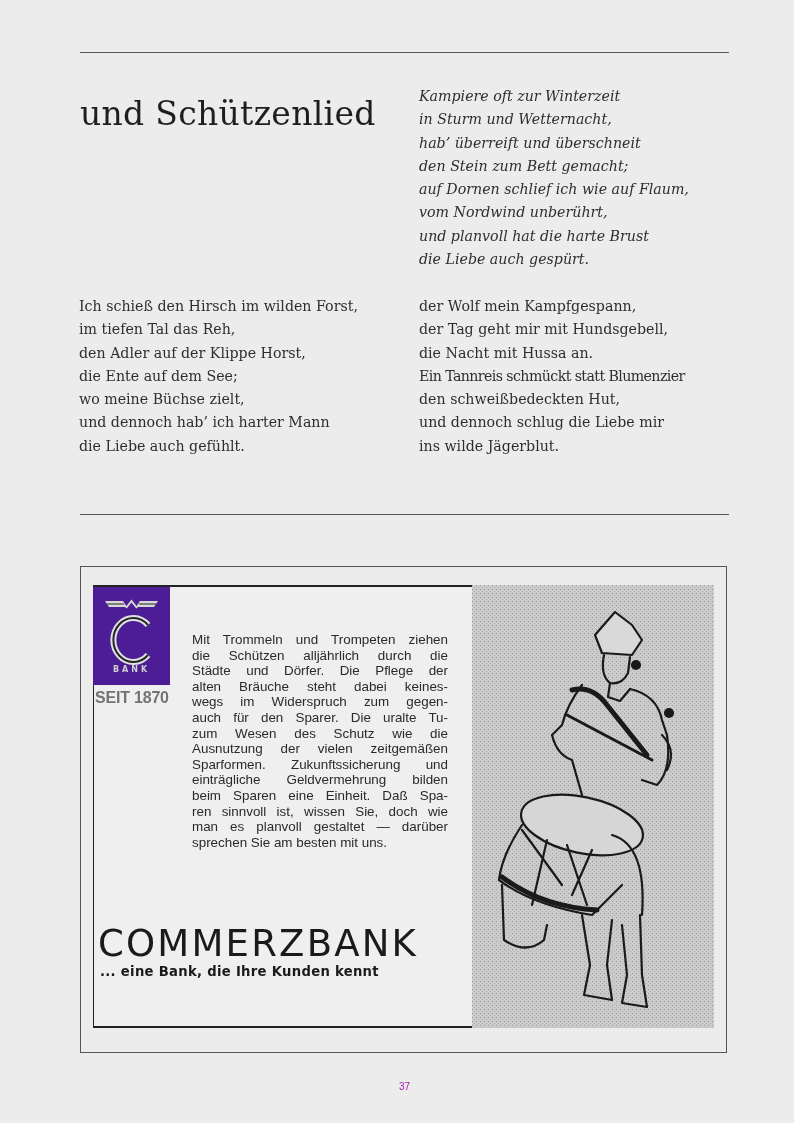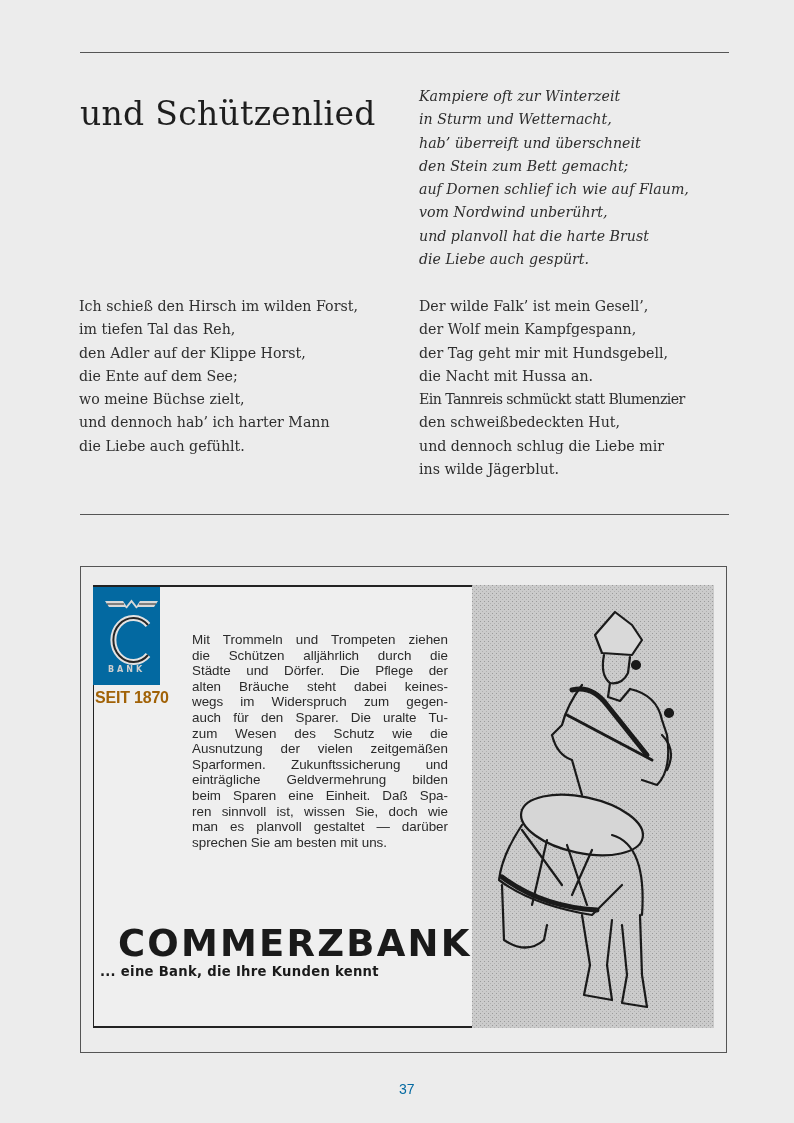--- a/index.html
+++ b/index.html
@@ -4,29 +4,29 @@
 <style>
   html, body { margin:0; padding:0; }
   body { width:794px; height:1123px; background:#ececec; position:relative; overflow:hidden; color:#2a2a2a; }
   .rule { position:absolute; height:1px; background:#555; }
   .title { position:absolute; left:80px; top:84px; font-family:"DejaVu Serif", serif; font-size:33px; line-height:60px; color:#1e1e1e; letter-spacing:0.3px; }
   .title div { white-space:nowrap; }
   .stanza { position:absolute; font-family:"DejaVu Serif", serif; font-size:14.2px; line-height:23.3px; color:#2e2e2e; white-space:nowrap; }
   .stanza div { white-space:nowrap; }
   .ad-outer { position:absolute; left:80px; top:566px; width:647px; height:487px; border:1px solid #555; box-sizing:border-box; }
   .ad-panel { position:absolute; left:93px; top:585px; width:380px; height:443px; border-top:2px solid #222; border-left:1px solid #222; border-bottom:2px solid #222; box-sizing:border-box; background:#efefef; }
-  .logo { position:absolute; left:93px; top:587px; width:67px; height:98px; background:#0369a1; }
-  .seit { position:absolute; left:95px; top:689px; font-family:"Liberation Sans", sans-serif; font-size:16px; font-weight:bold; color:#a16207; letter-spacing:-0.2px; }
+  .logo { position:absolute; left:93px; top:587px; width:77px; height:98px; background:#4c1d95; }
+  .seit { position:absolute; left:95px; top:689px; font-family:"Liberation Sans", sans-serif; font-size:16px; font-weight:bold; color:#737373; letter-spacing:-0.2px; }
   .adtext { position:absolute; left:192px; top:632px; width:256px; font-family:"Liberation Sans", sans-serif; font-size:13.4px; line-height:15.6px; color:#2a2a2a; }
   .adtext div { text-align:justify; text-align-last:justify; white-space:nowrap; }
   .adtext div.last { text-align-last:left; }
-  .brand { position:absolute; left:98px; top:922px; font-family:"DejaVu Sans", sans-serif; font-size:37px; font-weight:bold; letter-spacing:2.2px; color:#1a1a1a; line-height:44px;margin-left:20px; }
+  .brand { position:absolute; left:98px; top:922px; font-family:"DejaVu Sans", sans-serif; font-size:37px; font-weight:normal; letter-spacing:2.2px; color:#1a1a1a; line-height:44px; }
   .slogan { position:absolute; left:100px; top:964px; font-family:"DejaVu Sans", sans-serif; font-size:13.2px; font-weight:bold; color:#1a1a1a; letter-spacing:0.3px; white-space:nowrap; }
   .drummer { position:absolute; left:472px; top:585px; width:242px; height:443px; background:#c9c9c9; overflow:hidden; }
-  .page-num { position:absolute; left:399px; top:1081px; font-family:"Liberation Sans", sans-serif; font-size:14px; color:#0369a1; }
+  .page-num { position:absolute; left:399px; top:1081px; font-family:"Liberation Sans", sans-serif; font-size:10px; color:#a21caf; }
 </style>
 </head>
 <body>
 
 <div class="rule" style="left:80px; top:52px; width:649px;"></div>
 
 <div class="title">
   <div>und Schützenlied</div>
 </div>
 
@@ -45,21 +45,20 @@
   <div>Ich schieß den Hirsch im wilden Forst,</div>
   <div>im tiefen Tal das Reh,</div>
   <div>den Adler auf der Klippe Horst,</div>
   <div>die Ente auf dem See;</div>
   <div>wo meine Büchse zielt,</div>
   <div>und dennoch hab’ ich harter Mann</div>
   <div>die Liebe auch gefühlt.</div>
 </div>
 
 <div class="stanza" style="left:419px; top:295px;">
-  <div>Der wilde Falk’ ist mein Gesell’,</div>
   <div>der Wolf mein Kampfgespann,</div>
   <div>der Tag geht mir mit Hundsgebell,</div>
   <div>die Nacht mit Hussa an.</div>
   <div style="letter-spacing:-0.6px;">Ein Tannreis schmückt statt Blumenzier</div>
   <div>den schweißbedeckten Hut,</div>
   <div>und dennoch schlug die Liebe mir</div>
   <div>ins wilde Jägerblut.</div>
 </div>
 
 <div class="rule" style="left:80px; top:514px; width:649px;"></div>

